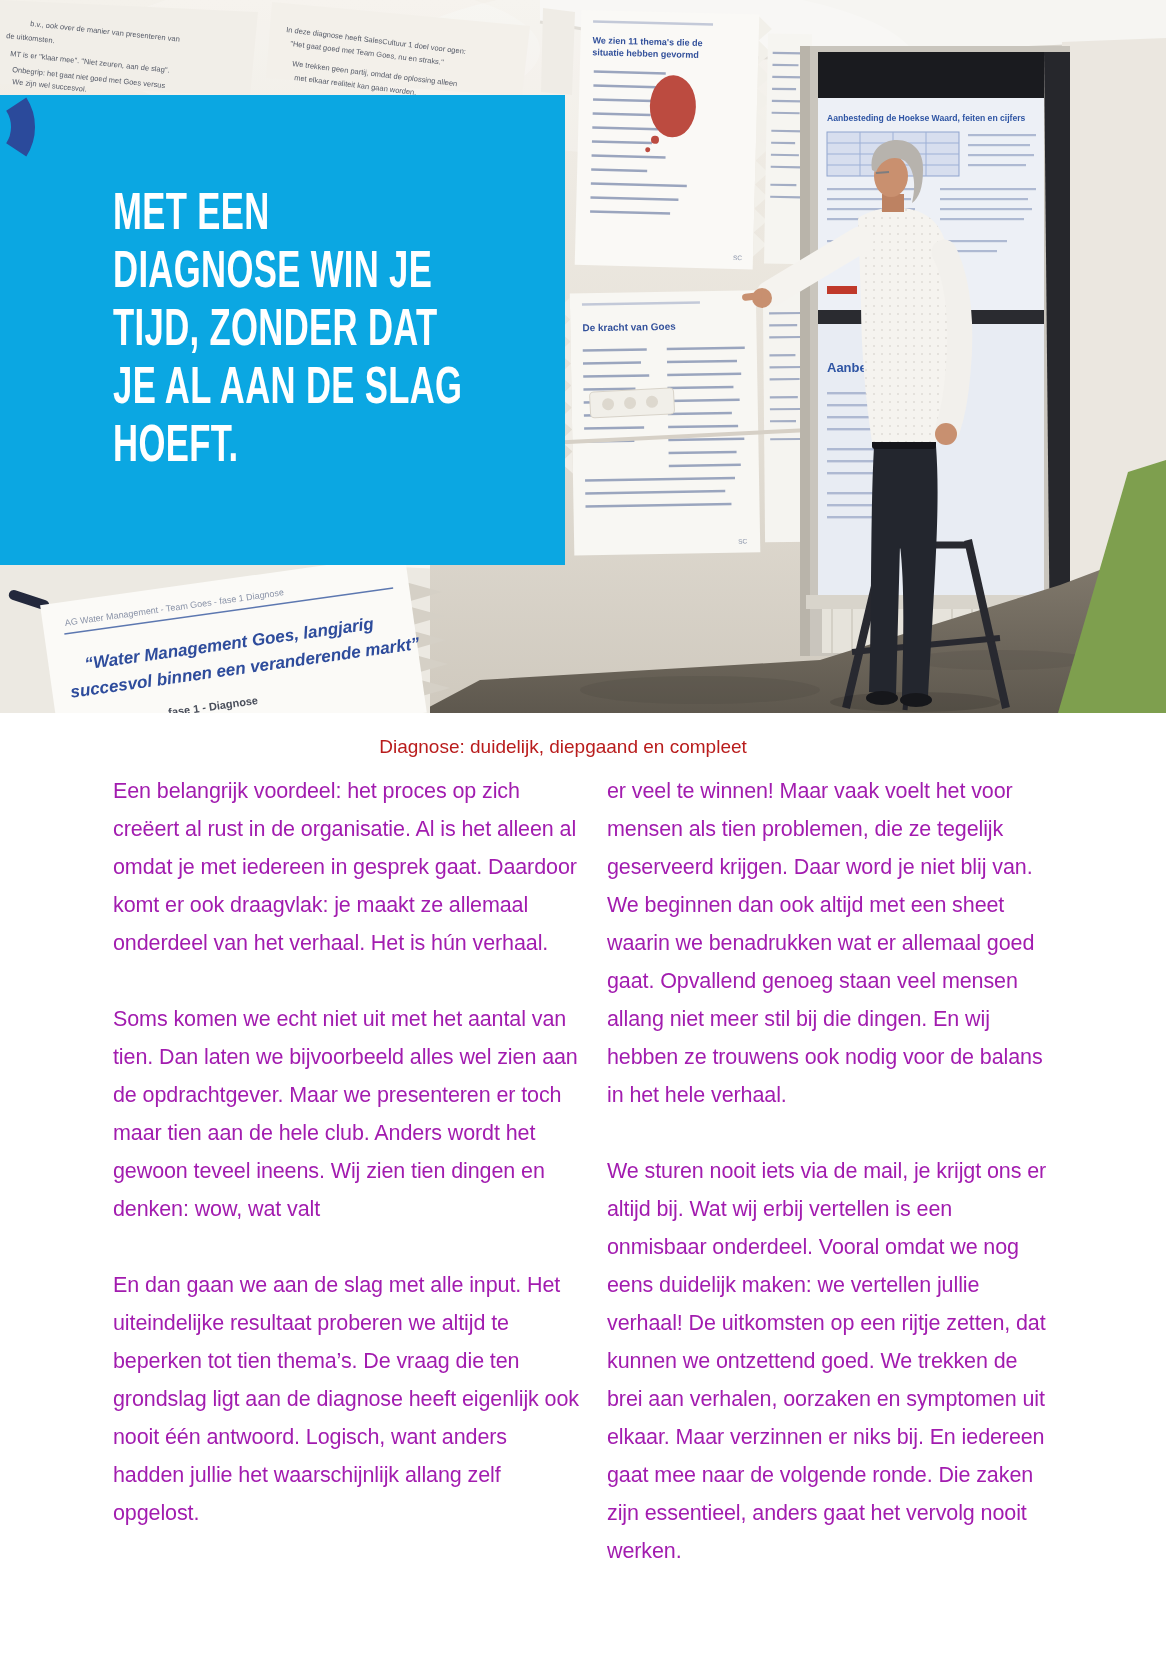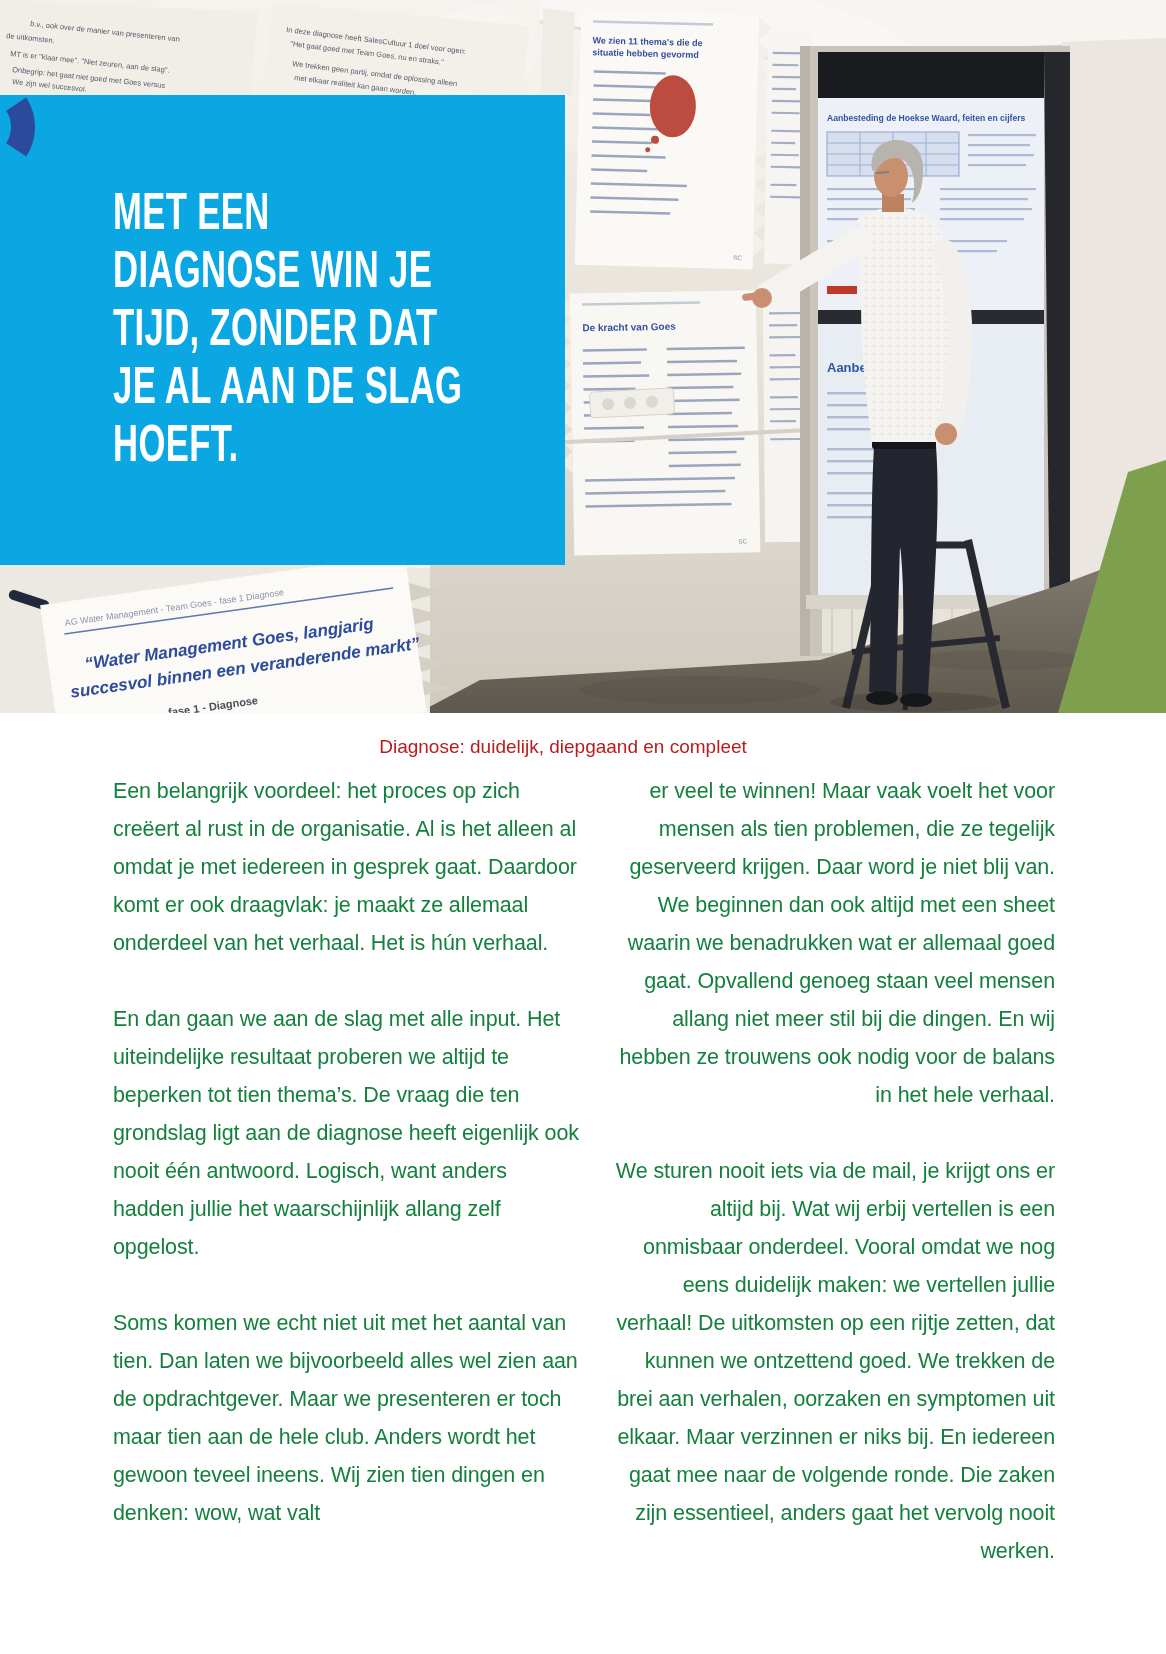--- a/index.html
+++ b/index.html
@@ -13,22 +13,22 @@
              box-sizing:border-box;padding:88px 0 0 113px;}
   .q-line{height:58px;line-height:58px;font-size:51px;font-weight:bold;color:#ffffff;
           white-space:nowrap;transform:scaleX(0.68);transform-origin:left top;letter-spacing:0.5px;}
   .quote-mark{position:absolute;left:268px;top:330px;width:36px;height:64px;}
   
   .caption{margin:22px 40px 0 0;text-align:center;font-size:19px;line-height:24px;color:#b91c1c;}
   
   .article{display:flex;margin:13px 111px 0 113px;gap:26px;}
   .col{flex:0 0 auto;}
   .col-left{width:468px;}
-  .col-right{width:448px;text-align:right;}
-  .article p{margin:0 0 38px 0;font-size:21.5px;line-height:38px;color:#15803d;letter-spacing:-0.1px;}
+  .col-right{width:448px;}
+  .article p{margin:0 0 38px 0;font-size:21.5px;line-height:38px;color:#a21caf;letter-spacing:-0.1px;}
   .article p:last-child{margin-bottom:3px;}
 </style>
 </head>
 <body>
 
 <div class="page">
 
   <figure class="photo">
     <svg viewBox="0 0 1166 713" width="1166" height="713">
       <defs>
@@ -289,22 +289,22 @@
         <path d="M25.3,2.6 A54,54 0 0 1 25.3,61.4 L5.2,48.3 A30,30 0 0 0 5.2,15.7 Z" transform="translate(1,0)" fill="#2b4a9b"></path>
       </svg>
     </div>
   </figure>
 
   <p class="caption">Diagnose: duidelijk, diepgaand en compleet</p>
 
   <div class="article">
     <div class="col col-left">
       <p>Een belangrijk voordeel: het proces op zich creëert al rust in de organisatie. Al is het alleen al omdat je met iedereen in gesprek gaat. Daardoor komt er ook draagvlak: je maakt ze allemaal onderdeel van het verhaal. Het is hún verhaal.</p>
+      <p>Soms komen we echt niet uit met het aantal van tien. Dan laten we bijvoorbeeld alles wel zien aan de opdrachtgever. Maar we presenteren er toch maar tien aan de hele club. Anders wordt het gewoon teveel ineens. Wij zien tien dingen en denken: wow, wat valt</p>
       <p>En dan gaan we aan de slag met alle input. Het uiteindelijke resultaat proberen we altijd te beperken tot tien thema’s. De vraag die ten grondslag ligt aan de diagnose heeft eigenlijk ook nooit één antwoord. Logisch, want anders hadden jullie het waarschijnlijk allang zelf opgelost.</p>
-      <p>Soms komen we echt niet uit met het aantal van tien. Dan laten we bijvoorbeeld alles wel zien aan de opdrachtgever. Maar we presenteren er toch maar tien aan de hele club. Anders wordt het gewoon teveel ineens. Wij zien tien dingen en denken: wow, wat valt</p>
     </div>
     <div class="col col-right">
       <p>er veel te winnen! Maar vaak voelt het voor mensen als tien problemen, die ze tegelijk geserveerd krijgen. Daar word je niet blij van. We beginnen dan ook altijd met een sheet waarin we benadrukken wat er allemaal goed gaat. Opvallend genoeg staan veel mensen allang niet meer stil bij die dingen. En wij hebben ze trouwens ook nodig voor de balans in het hele verhaal.</p>
       <p>We sturen nooit iets via de mail, je krijgt ons er altijd bij. Wat wij erbij vertellen is een onmisbaar onderdeel. Vooral omdat we nog eens duidelijk maken: we vertellen jullie verhaal! De uitkomsten op een rijtje zetten, dat kunnen we ontzettend goed. We trekken de brei aan verhalen, oorzaken en symptomen uit elkaar. Maar verzinnen er niks bij. En iedereen gaat mee naar de volgende ronde. Die zaken zijn essentieel, anders gaat het vervolg nooit werken.</p>
     </div>
   </div>
 
 </div>
 
 </body></html>

